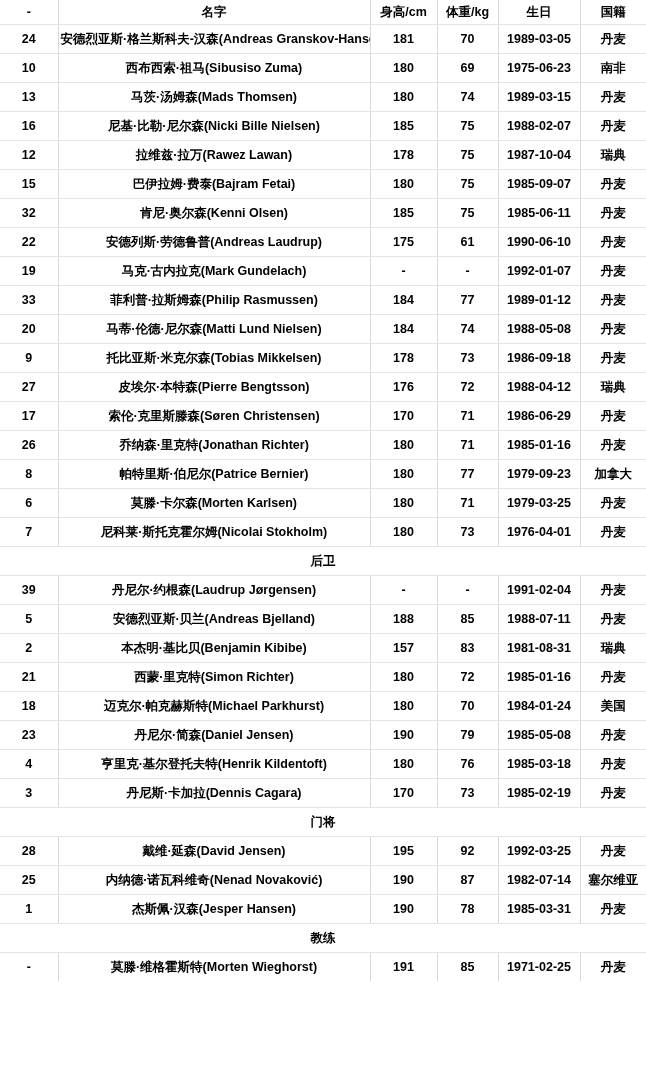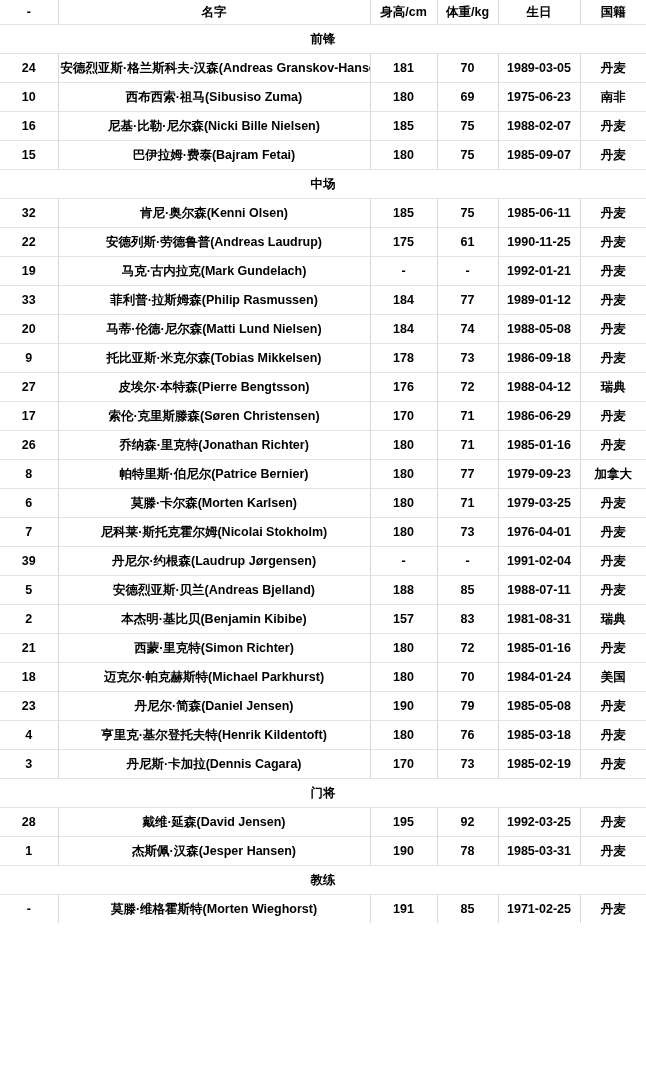--- a/index.html
+++ b/index.html
@@ -57,80 +57,90 @@
     <tr>
       <th>-</th>
       <th>名字</th>
       <th>身高/cm</th>
       <th>体重/kg</th>
       <th>生日</th>
       <th>国籍</th>
     </tr>
   </thead>
   <tbody id="roster-body">
-      <tr class="section-row">
-        <td colspan="6">前锋</td>
-      </tr>
       <tr>
         <td>24</td>
         <td>安德烈亚斯·格兰斯科夫-汉森(Andreas Granskov-Hansen)</td>
         <td>181</td>
         <td>70</td>
         <td>1989-03-05</td>
         <td>丹麦</td>
       </tr>
       <tr>
         <td>10</td>
         <td>西布西索·祖马(Sibusiso Zuma)</td>
         <td>180</td>
         <td>69</td>
         <td>1975-06-23</td>
         <td>南非</td>
       </tr>
       <tr>
+        <td>13</td>
+        <td>马茨·汤姆森(Mads Thomsen)</td>
+        <td>180</td>
+        <td>74</td>
+        <td>1989-03-15</td>
+        <td>丹麦</td>
+      </tr>
+      <tr>
         <td>16</td>
         <td>尼基·比勒·尼尔森(Nicki Bille Nielsen)</td>
         <td>185</td>
         <td>75</td>
         <td>1988-02-07</td>
         <td>丹麦</td>
       </tr>
       <tr>
+        <td>12</td>
+        <td>拉维兹·拉万(Rawez Lawan)</td>
+        <td>178</td>
+        <td>75</td>
+        <td>1987-10-04</td>
+        <td>瑞典</td>
+      </tr>
+      <tr>
         <td>15</td>
         <td>巴伊拉姆·费泰(Bajram Fetai)</td>
         <td>180</td>
         <td>75</td>
         <td>1985-09-07</td>
         <td>丹麦</td>
-      </tr>
-      <tr class="section-row">
-        <td colspan="6">中场</td>
       </tr>
       <tr>
         <td>32</td>
         <td>肯尼·奥尔森(Kenni Olsen)</td>
         <td>185</td>
         <td>75</td>
         <td>1985-06-11</td>
         <td>丹麦</td>
       </tr>
       <tr>
         <td>22</td>
         <td>安德列斯·劳德鲁普(Andreas Laudrup)</td>
         <td>175</td>
         <td>61</td>
-        <td>1990-11-25</td>
+        <td>1990-06-10</td>
         <td>丹麦</td>
       </tr>
       <tr>
         <td>19</td>
         <td>马克·古内拉克(Mark Gundelach)</td>
         <td>-</td>
         <td>-</td>
-        <td>1992-01-21</td>
+        <td>1992-01-07</td>
         <td>丹麦</td>
       </tr>
       <tr>
         <td>33</td>
         <td>菲利普·拉斯姆森(Philip Rasmussen)</td>
         <td>184</td>
         <td>77</td>
         <td>1989-01-12</td>
         <td>丹麦</td>
       </tr>
@@ -191,20 +201,23 @@
         <td>丹麦</td>
       </tr>
       <tr>
         <td>7</td>
         <td>尼科莱·斯托克霍尔姆(Nicolai Stokholm)</td>
         <td>180</td>
         <td>73</td>
         <td>1976-04-01</td>
         <td>丹麦</td>
       </tr>
+      <tr class="section-row">
+        <td colspan="6">后卫</td>
+      </tr>
       <tr>
         <td>39</td>
         <td>丹尼尔·约根森(Laudrup Jørgensen)</td>
         <td>-</td>
         <td>-</td>
         <td>1991-02-04</td>
         <td>丹麦</td>
       </tr>
       <tr>
         <td>5</td>
@@ -267,20 +280,28 @@
       </tr>
       <tr>
         <td>28</td>
         <td>戴维·延森(David Jensen)</td>
         <td>195</td>
         <td>92</td>
         <td>1992-03-25</td>
         <td>丹麦</td>
       </tr>
       <tr>
+        <td>25</td>
+        <td>内纳德·诺瓦科维奇(Nenad Novaković)</td>
+        <td>190</td>
+        <td>87</td>
+        <td>1982-07-14</td>
+        <td>塞尔维亚</td>
+      </tr>
+      <tr>
         <td>1</td>
         <td>杰斯佩·汉森(Jesper Hansen)</td>
         <td>190</td>
         <td>78</td>
         <td>1985-03-31</td>
         <td>丹麦</td>
       </tr>
       <tr class="section-row">
         <td colspan="6">教练</td>
       </tr>

